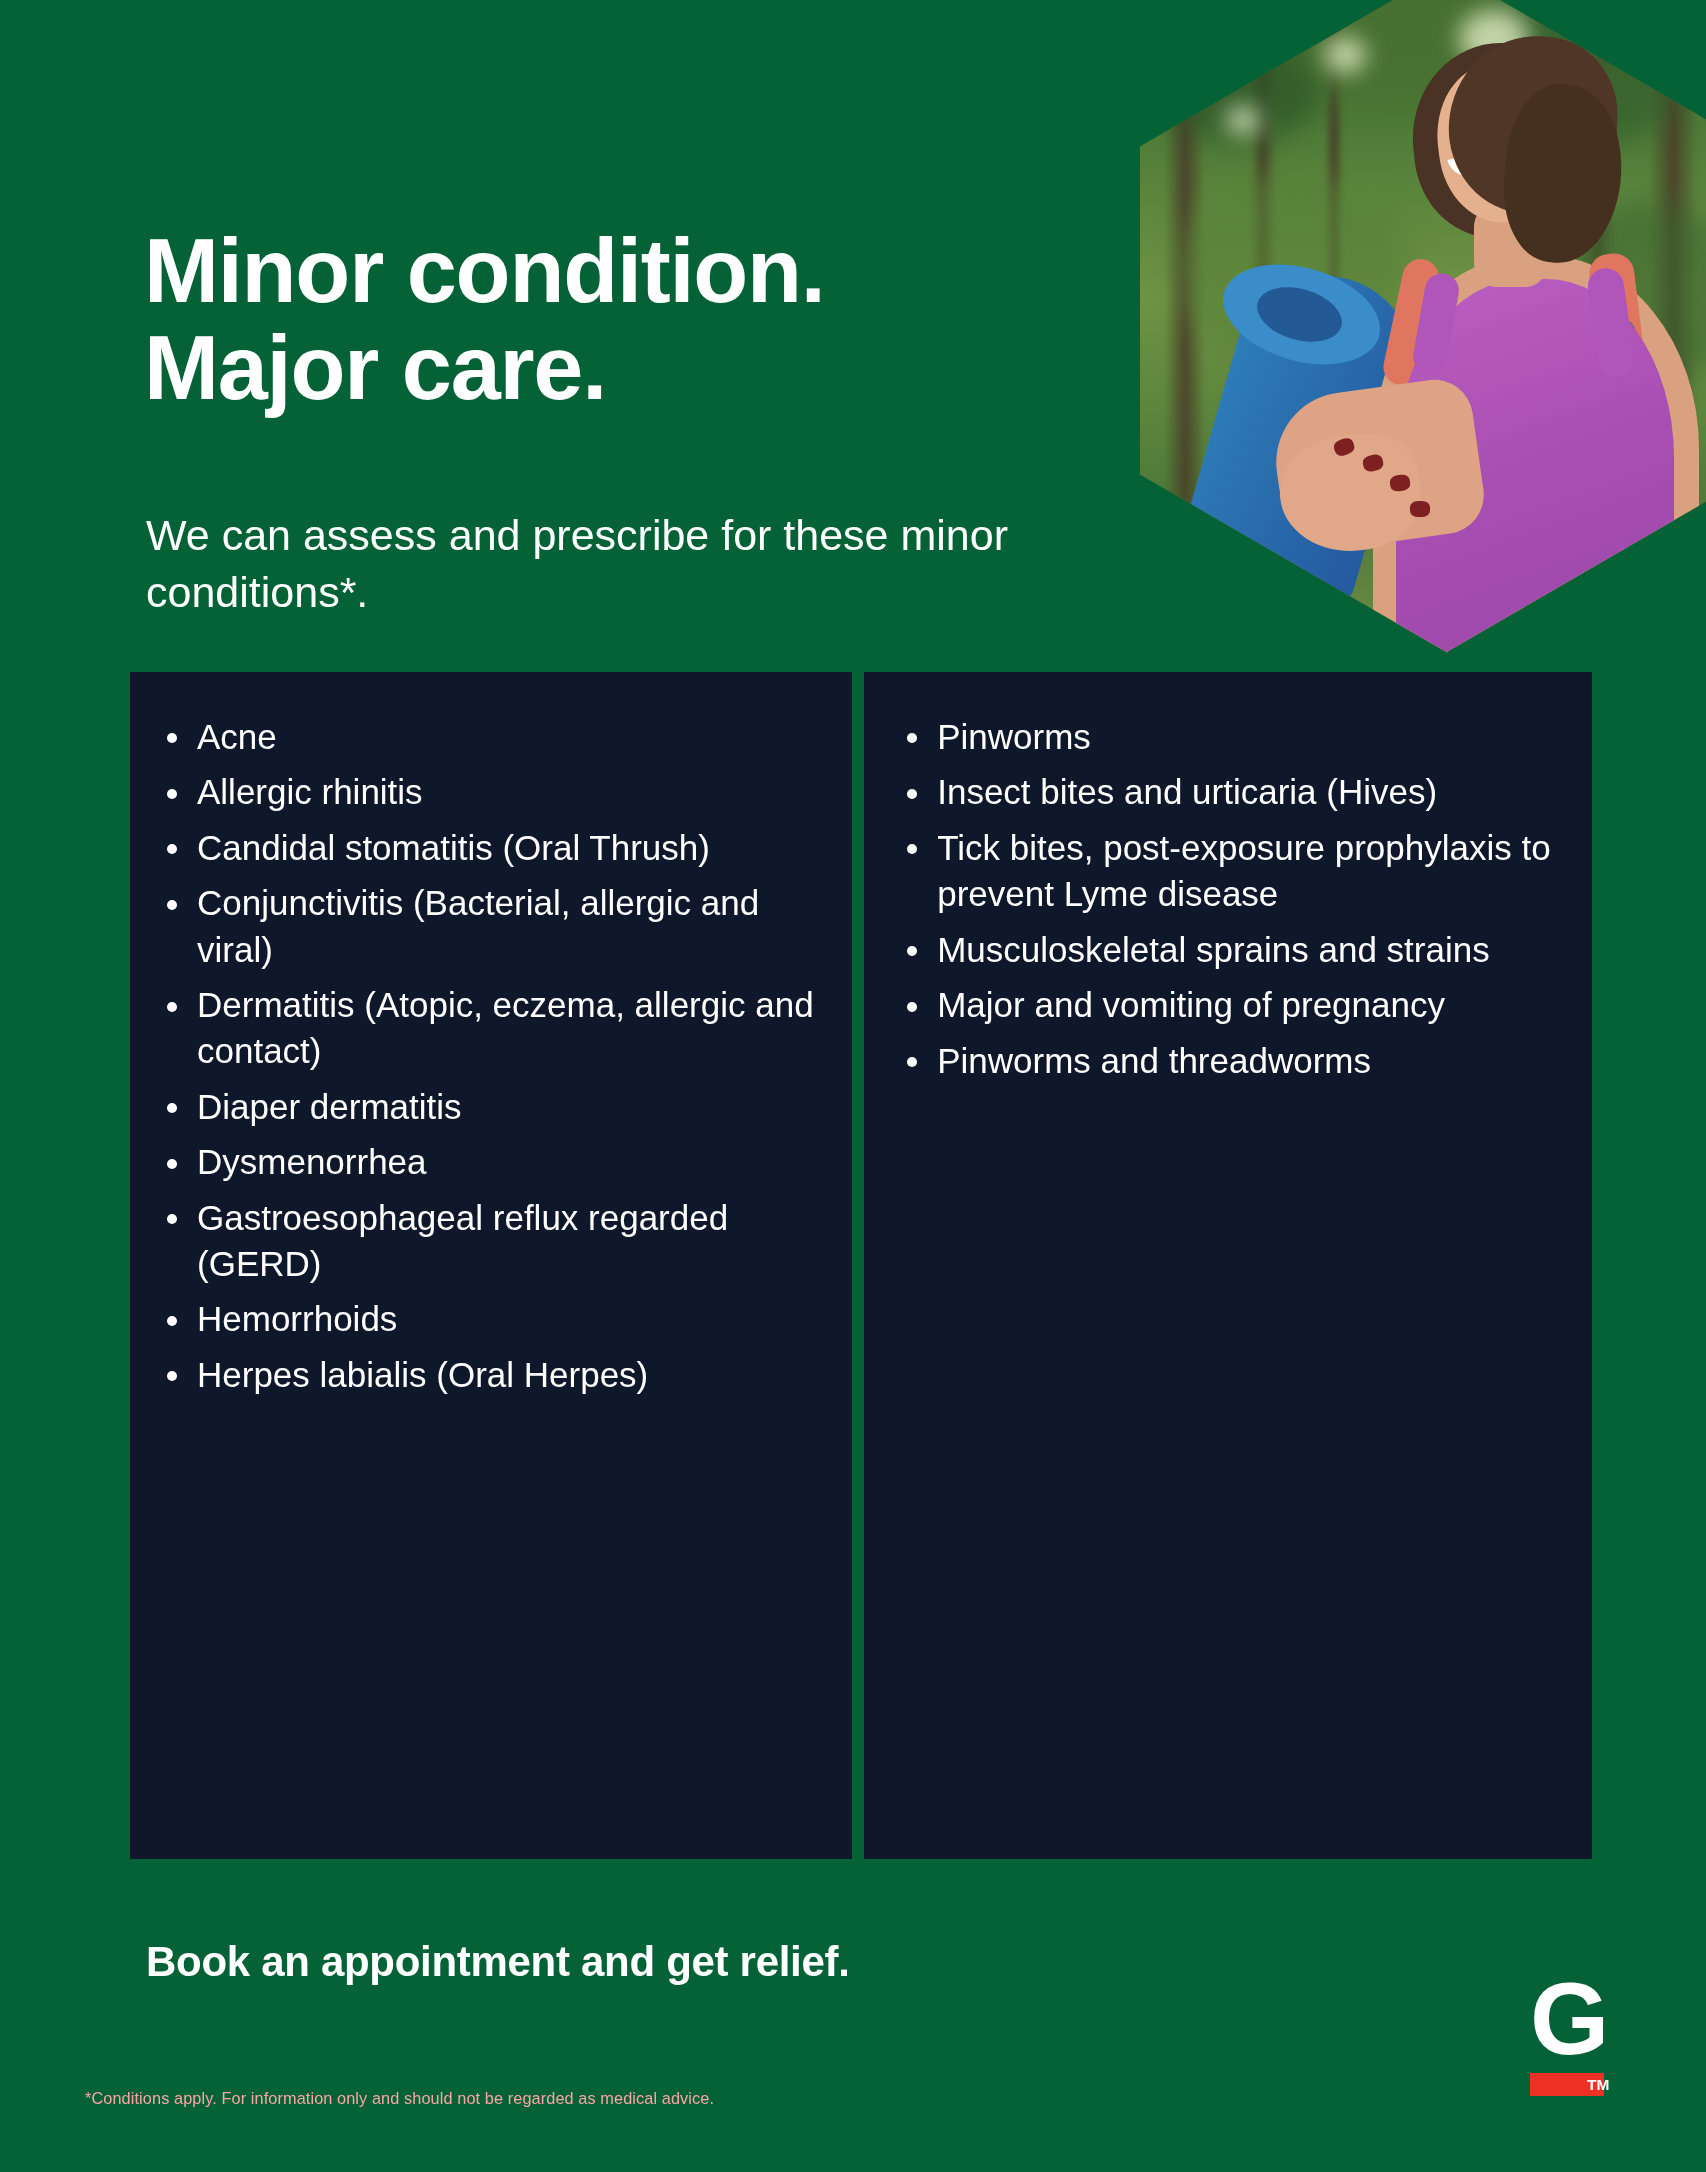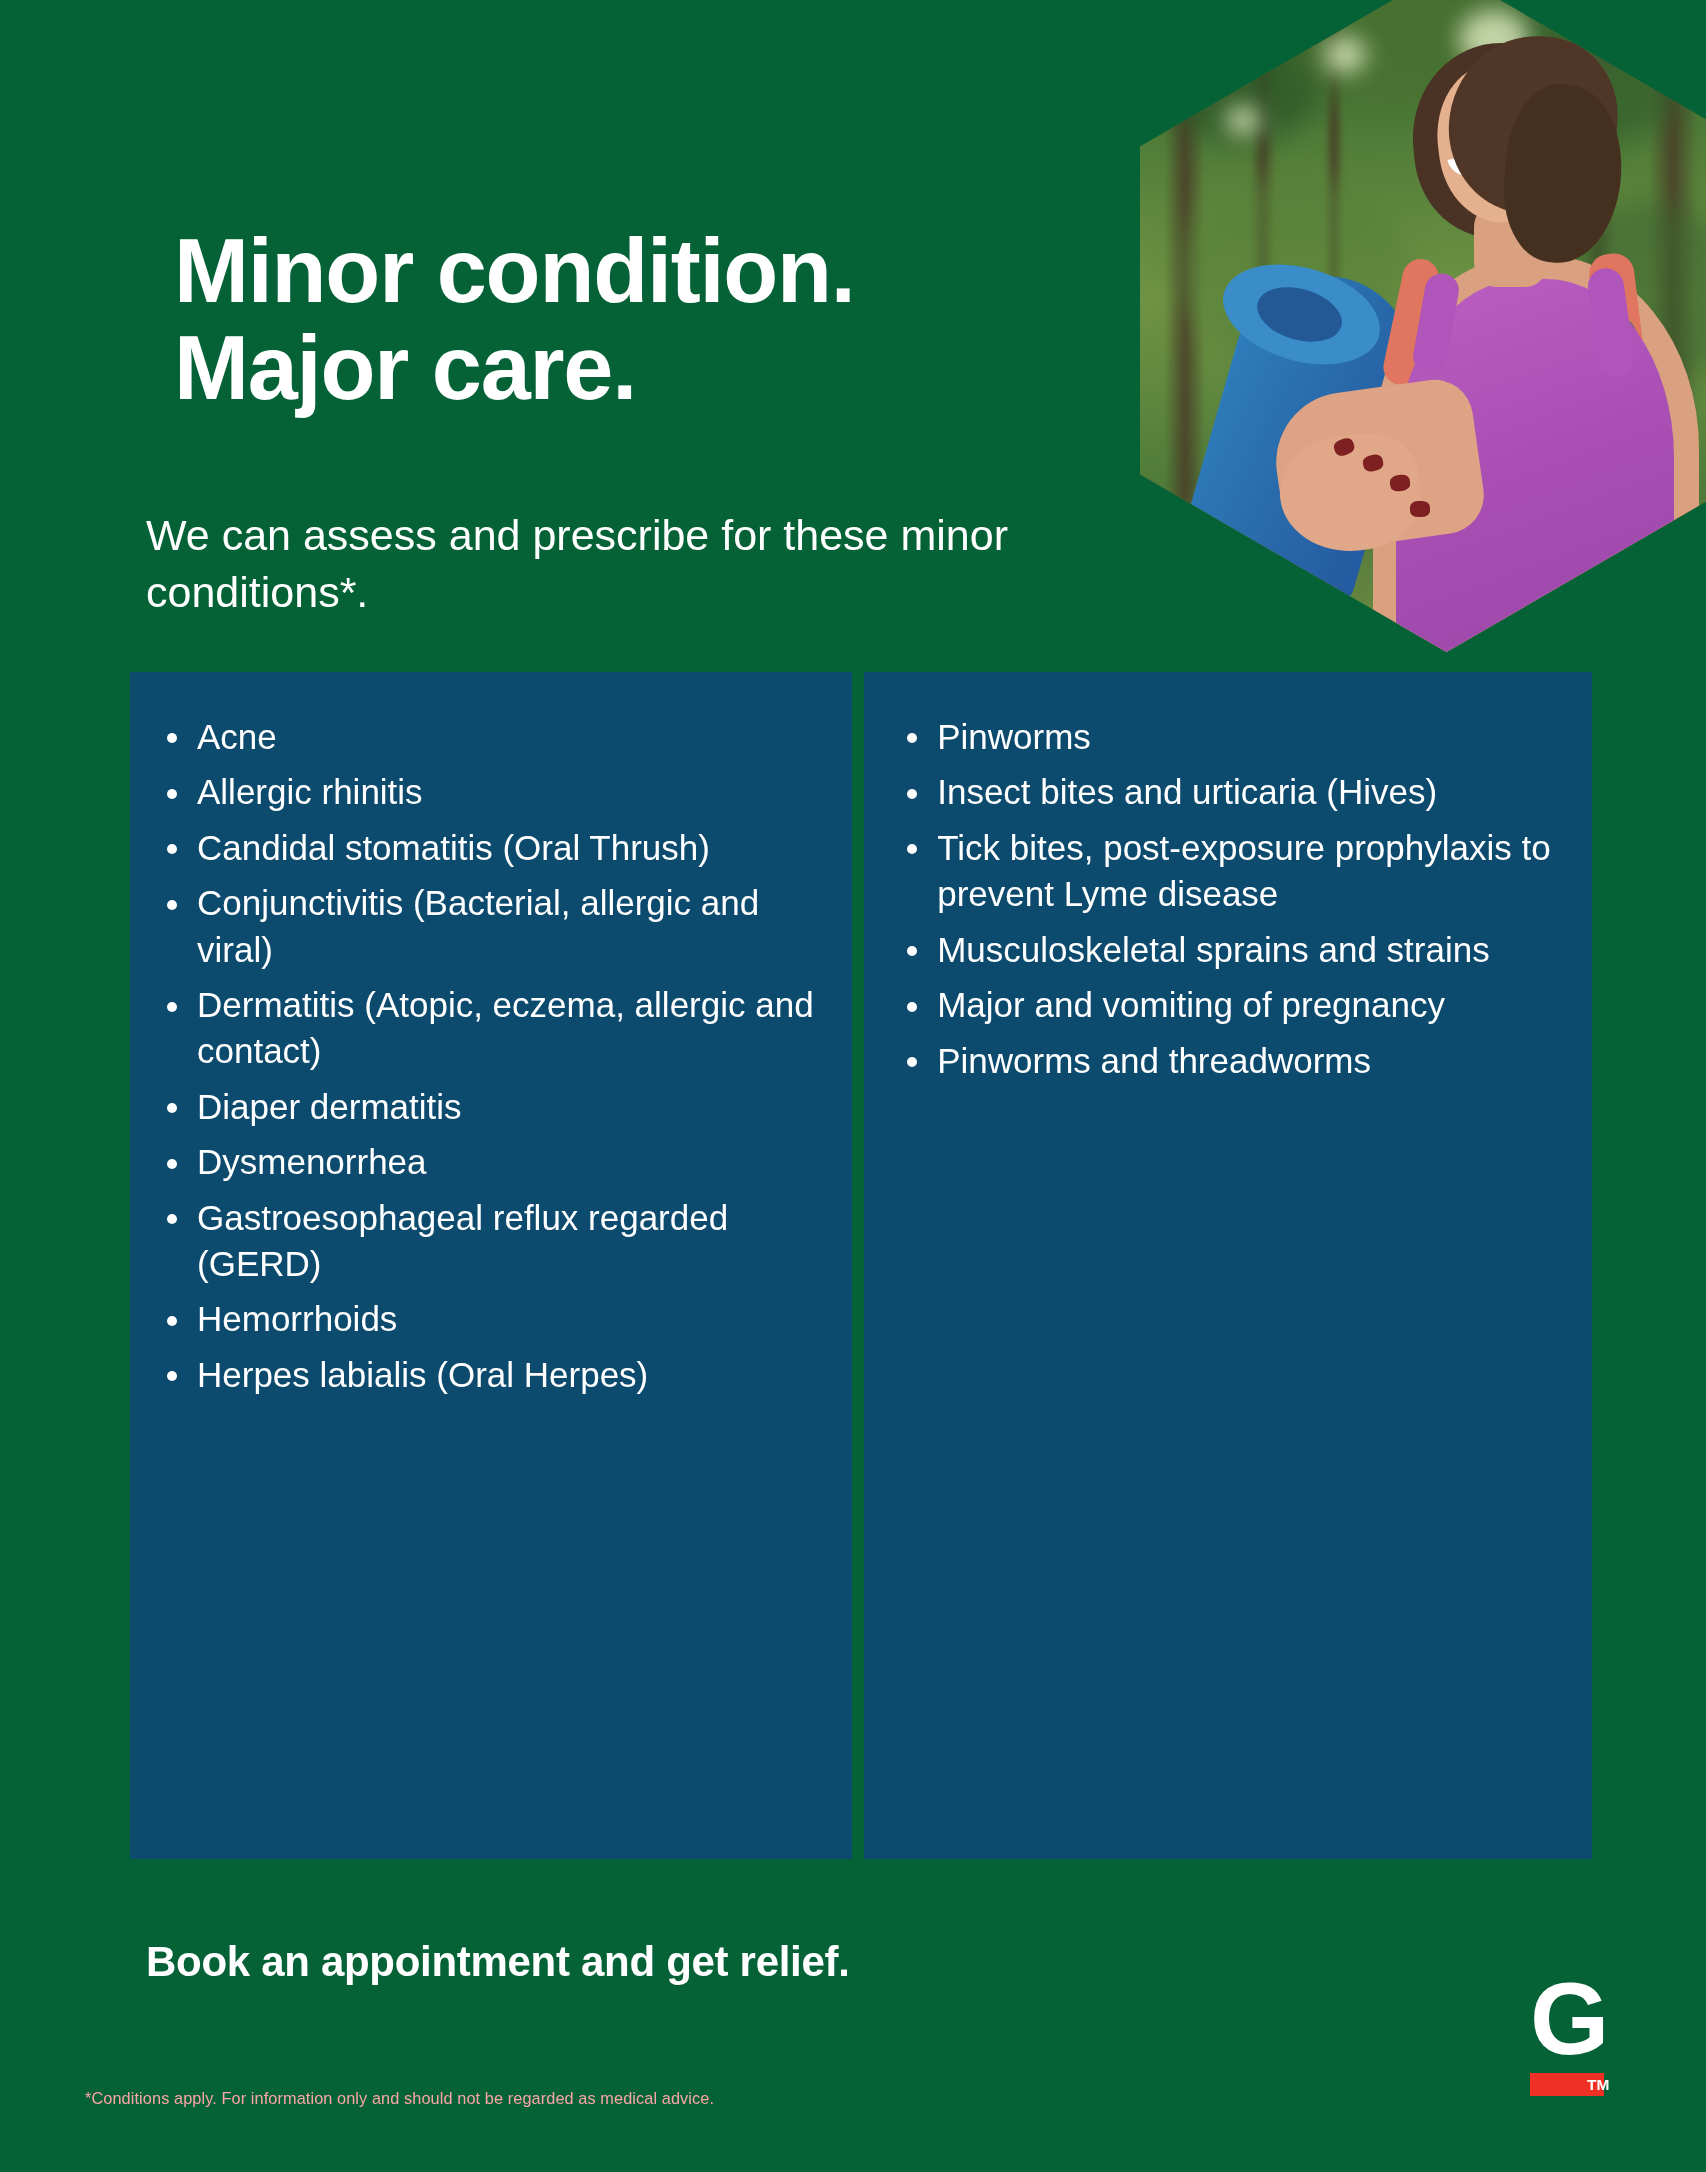--- a/index.html
+++ b/index.html
@@ -172,21 +172,20 @@
   .headline {
     position: absolute;
     left: 144px;
     top: 163px;
     width: 931px;
     color: #ffffff;
     font-size: 90px;
     font-weight: bold;
     line-height: 1.08;
     letter-spacing: -1.2px;
-    margin-left: 30px;
   }
   .headline .l2 { display: block; }
 
   .subhead {
     position: absolute;
     left: 146px;
     top: 464px;
     width: 923px;
     color: #ffffff;
     font-size: 43px;
@@ -198,21 +197,21 @@
   .panels {
     position: absolute;
     left: 130px;
     top: 672px;
     width: 1462px;
     height: 1187px;
     display: flex;
     gap: 12.4px;
   }
   .panel {
-    background: #0c4a6e;
+    background: #0f172a;
     flex: 1 1 0;
     padding: 42px 31px 31px 31px;
     box-sizing: border-box;
   }
   ul.cond-list {
     list-style: none;
     margin: 0;
     padding: 0;
   }
   ul.cond-list li {

